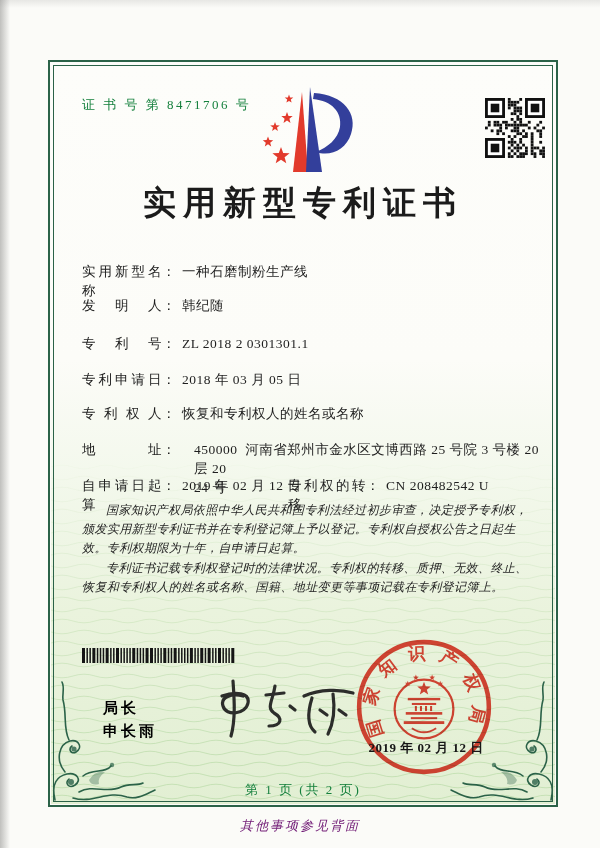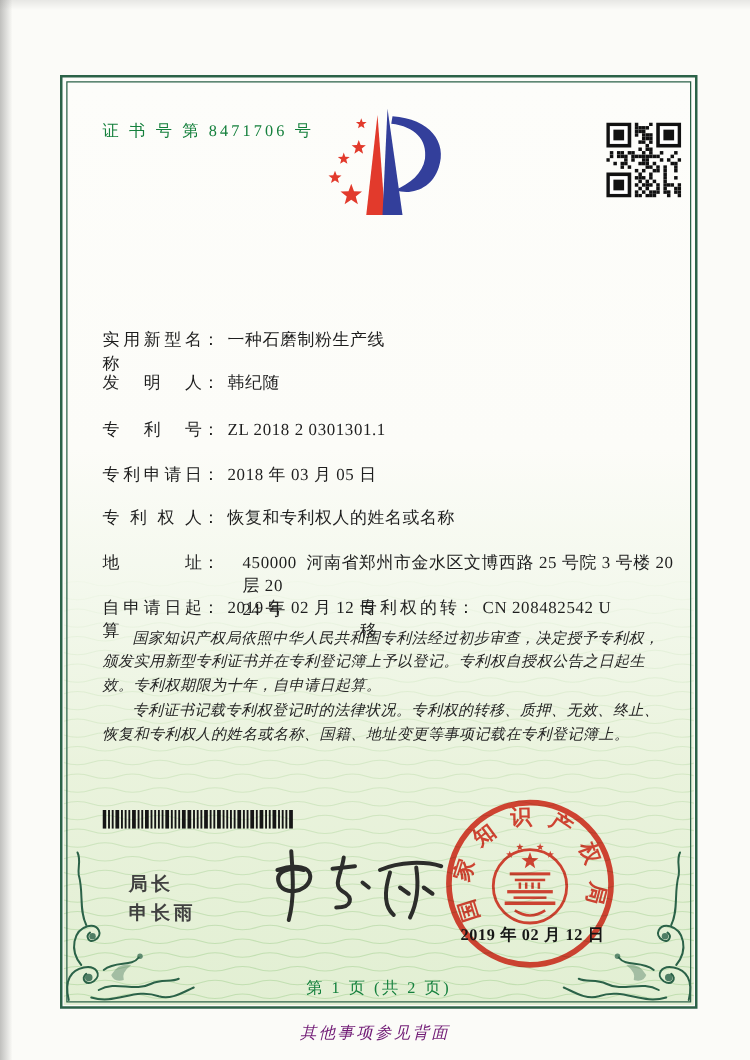--- a/index.html
+++ b/index.html
@@ -42,21 +42,21 @@
   .pair2 .flabel{width:78px;}
 
   .paras{position:absolute;left:34px;top:441px;width:456px;z-index:2;
     font-size:12px;line-height:19.2px;color:#242424;font-style:italic;
     font-family:"Liberation Serif","DejaVu Serif",serif;}
   .paras p{margin:0;text-indent:2em;letter-spacing:.4px;}
 
   .barcode{position:absolute;left:34px;top:588px;width:155px;height:15px;z-index:2;}
   .signer{position:absolute;left:55px;top:636px;z-index:2;
     font-family:"Liberation Sans","DejaVu Sans",sans-serif;font-weight:bold;
-    font-size:15px;letter-spacing:3px;color:#404040;line-height:23px;}
+    font-size:15px;letter-spacing:3px;color:#000000;line-height:23px;}
   .signature{position:absolute;left:122px;top:614px;width:195px;height:80px;z-index:2;}
 
   .seal{position:absolute;left:300px;top:571px;width:152px;height:152px;z-index:3;
     mix-blend-mode:multiply;opacity:.94;}
   .seal-date{position:absolute;left:308px;top:679px;width:140px;text-align:center;z-index:4;
     font-size:13px;font-weight:bold;color:#161616;letter-spacing:.5px;}
 
   .page-footer{position:absolute;left:0;top:721px;width:100%;text-align:center;z-index:4;
     font-size:13px;letter-spacing:2px;color:#15803d;}
   .back-note{position:absolute;left:0;top:817px;width:100%;text-align:center;
@@ -273,20 +273,21 @@
         <rect x="2.857142857142857" y="2.857142857142857" width="14.285714285714286" height="14.285714285714286" fill="#fff"></rect>
         <rect x="5.714285714285714" y="5.714285714285714" width="8.571428571428571" height="8.571428571428571" fill="#111"></rect>
         <rect x="40" y="0" width="20" height="20" fill="#111"></rect>
         <rect x="42.85714285714286" y="2.857142857142857" width="14.285714285714286" height="14.285714285714286" fill="#fff"></rect>
         <rect x="45.714285714285715" y="5.714285714285714" width="8.571428571428571" height="8.571428571428571" fill="#111"></rect>
         <rect x="0" y="40" width="20" height="20" fill="#111"></rect>
         <rect x="2.857142857142857" y="42.85714285714286" width="14.285714285714286" height="14.285714285714286" fill="#fff"></rect>
         <rect x="5.714285714285714" y="45.714285714285715" width="8.571428571428571" height="8.571428571428571" fill="#111"></rect>
       </svg>
 
+    <div class="title">实用新型专利证书</div>
 
     <div class="frow" style="top:202px">
       <span class="flabel">实用新型名称</span>
         <span class="fcolon">：</span>
         <span class="fvalue">一种石磨制粉生产线</span>
     </div>
     <div class="frow" style="top:236px">
       <span class="flabel">发明人</span>
         <span class="fcolon">：</span>
         <span class="fvalue">韩纪随</span>

